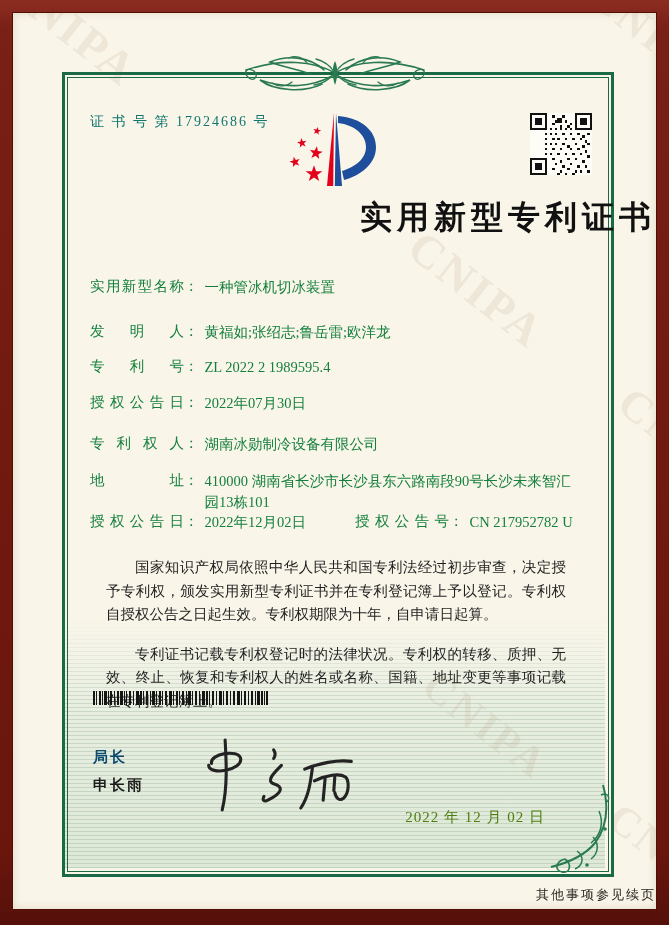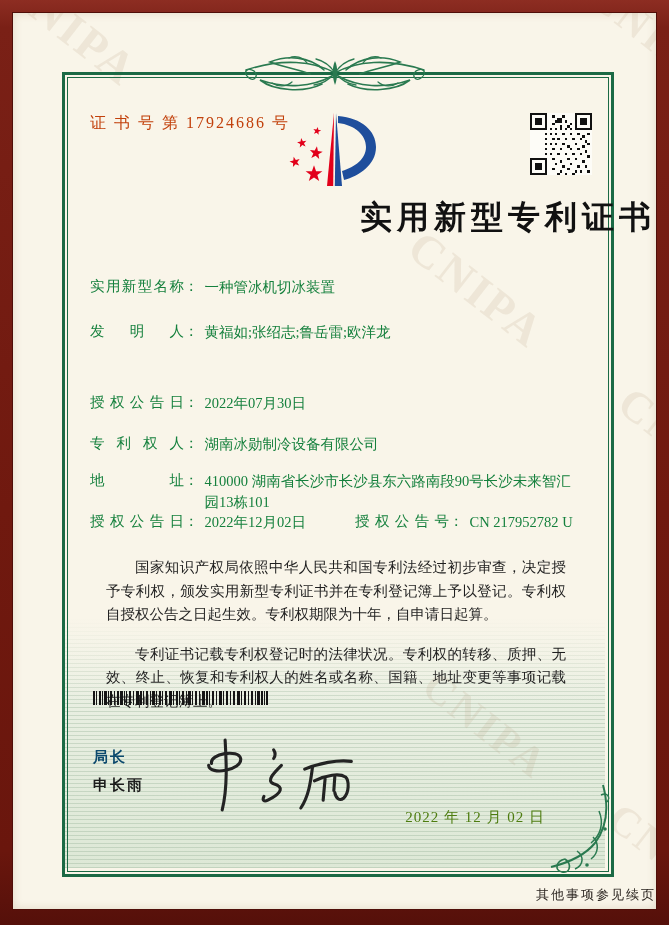--- a/index.html
+++ b/index.html
@@ -17,21 +17,21 @@
       background:
         repeating-linear-gradient(0deg, rgba(124,158,128,.28) 0 1px, rgba(255,255,255,0) 1px 4px),
         linear-gradient(180deg,#eef2e7 0%,#e4ecdd 60%,#dde8d6 100%);}
   .guilloche::before{content:"";position:absolute;left:0;top:0;right:0;height:85px;
       background:linear-gradient(180deg,#f9f5e9 0%,rgba(249,245,233,0) 100%);}
   .gborder{position:absolute;left:49px;top:59px;width:546px;height:799px;z-index:3;
       border:3px solid #1b6a45;pointer-events:none;}
   .gborder::after{content:"";position:absolute;inset:2px;border:1px solid #1b6a45;}
   .content{position:absolute;inset:0;z-index:4;}
   .abs{position:absolute;}
-  .certno{left:77px;top:100px;font-size:16px;letter-spacing:2px;color:#c2410c;}
+  .certno{left:77px;top:100px;font-size:14px;letter-spacing:2px;color:#0f766e;}
   .title{left:10px;right:0;top:183px;text-align:right;font-size:32px;font-weight:bold;
          letter-spacing:5px;color:#111;}
   .frow{left:77px;width:500px;font-size:14.5px;color:#15803d;}
   .flabel{display:inline-block;width:94px;text-align:justify;text-align-last:justify;
           vertical-align:top;}
   .fcolon{display:inline-block;vertical-align:top;margin-right:6px;}
   .fvalue{display:inline-block;vertical-align:top;max-width:376px;line-height:21px;}
   .grant2{position:absolute;left:265px;top:0;}
   .bodytext{left:77px;top:527px;width:492px;font-size:14.5px;line-height:23.5px;
             color:#1f1f1f;text-align:justify;}
@@ -133,20 +133,23 @@
       </svg>
 
       <div class="abs title">实用新型专利证书</div>
 
       <div class="abs frow" style="top:264px;">
         <span class="flabel">实用新型名称</span><span class="fcolon">：</span><span class="fvalue">一种管冰机切冰装置</span>
       </div>
       <div class="abs frow" style="top:309px;">
         <span class="flabel">发明人</span><span class="fcolon">：</span><span class="fvalue">黄福如;张绍志;鲁岳雷;欧洋龙</span>
       </div>
+      <div class="abs frow" style="top:344px;">
+        <span class="flabel">专利号</span><span class="fcolon">：</span><span class="fvalue">ZL 2022 2 1989595.4</span>
+      </div>
       <div class="abs frow" style="top:380px;">
         <span class="flabel">授权公告日</span><span class="fcolon">：</span><span class="fvalue">2022年07月30日</span>
       </div>
       <div class="abs frow" style="top:421px;">
         <span class="flabel">专利权人</span><span class="fcolon">：</span><span class="fvalue">湖南冰勋制冷设备有限公司</span>
       </div>
       <div class="abs frow" style="top:458px;">
         <span class="flabel">地址</span><span class="fcolon">：</span><span class="fvalue">410000 湖南省长沙市长沙县东六路南段90号长沙未来智汇园13栋101</span>
       </div>
       <div class="abs frow" style="top:499px;">

